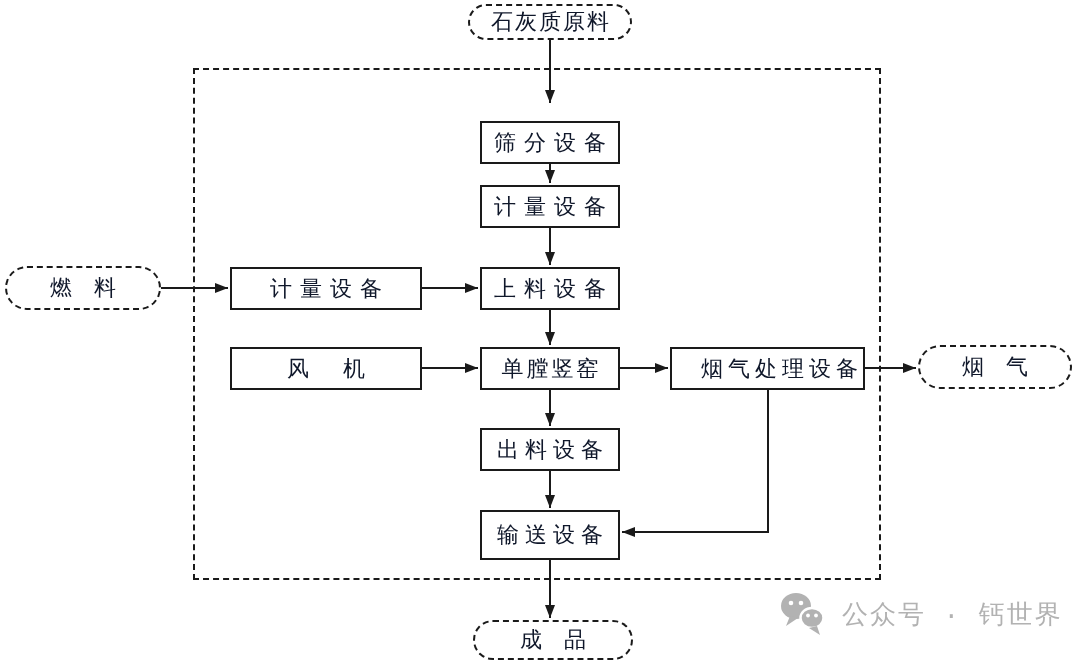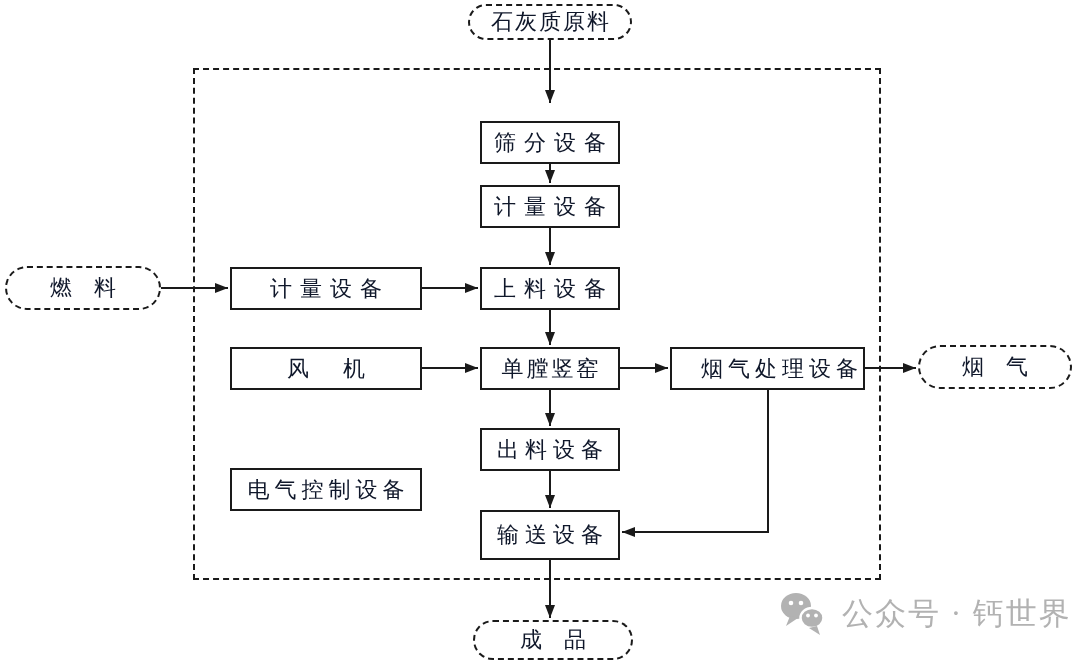--- a/index.html
+++ b/index.html
@@ -61,22 +61,22 @@
   #node-conveying      { left: 480px; top: 510px; width: 140px; height: 50px; }
   #node-product        { left: 473px; top: 620px; width: 160px; height: 40px; border-radius: 20px; }
 
   .watermark {
     position: absolute;
     left: 779px; top: 592px;
     display: flex;
     align-items: center;
     gap: 13px;
     color: #b2b2b2;
-    font-family: Liberation Serif, serif;
-    font-size: 31px;
+    font-family: Liberation Mono, monospace;
+    font-size: 26px;
     letter-spacing: 2px;
     white-space: nowrap;
   }
 </style>
 </head>
 <body>
 
 <div class="stage">
 
   <div class="frame"></div>
@@ -139,23 +139,20 @@
   </div>
 
   <div class="node stadium" id="node-flue-gas">
     <span>烟　气</span>
   </div>
 
   <div class="node" id="node-discharge">
     <span class="ls6">出料设备</span>
   </div>
 
-  <div class="node" id="node-electrical">
-    <span class="ls5">电气控制设备</span>
-  </div>
 
   <div class="node" id="node-conveying">
     <span class="ls6">输送设备</span>
   </div>
 
   <div class="node stadium" id="node-product">
     <span>成　品</span>
   </div>
 
   <div class="watermark">

